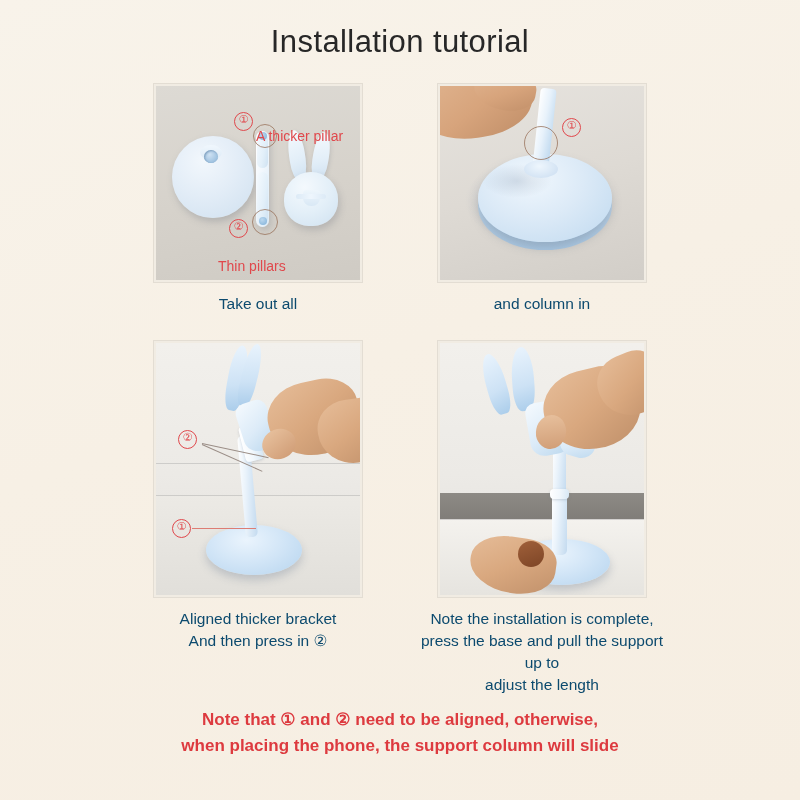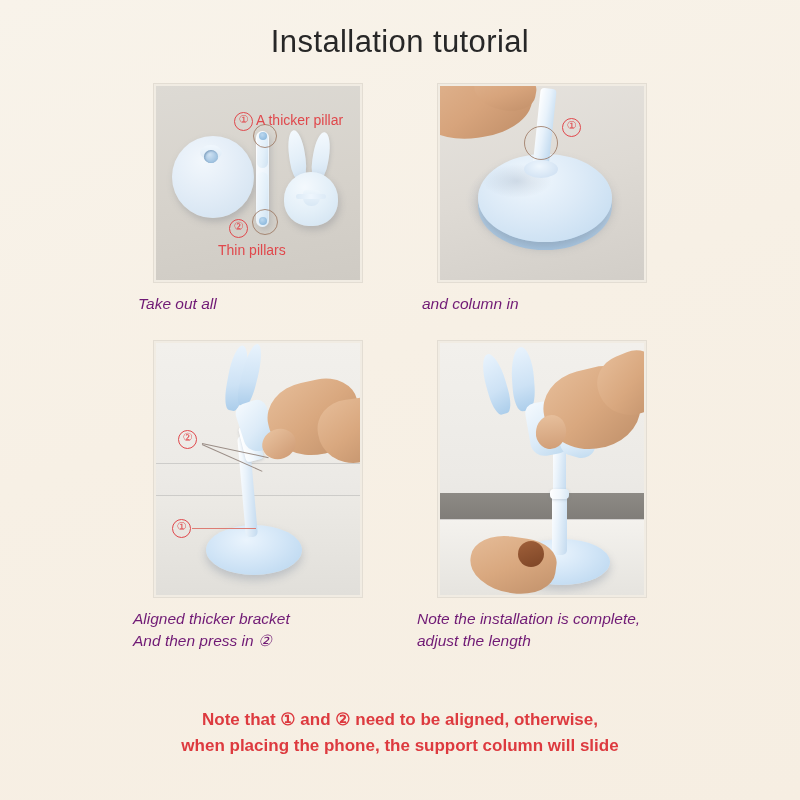--- a/index.html
+++ b/index.html
@@ -60,26 +60,25 @@
     background: #d9d6d1;
     border: 2px solid #f1ece3;
     box-shadow: 0 0 0 1px #e3ddd3;
     overflow: hidden;
   }
   .photo.tall { height: 252px; }
   .photo.short { height: 194px; }
 
   .caption {
     margin-top: 11px;
-    text-align: left;
+    text-align: center;
     font-size: 15.5px;
     line-height: 1.42;
-    color: #701a75;
+    color: #0c4a6e;
     width: 240px;
-    font-style: italic;
   }
   .step-row-2 .caption { width: 250px; }
 
   
   .marker {
     position: absolute;
     width: 17px;
     height: 17px;
     border: 1.4px solid #e0484c;
     border-radius: 50%;
@@ -88,20 +87,21 @@
     line-height: 14px;
     text-align: center;
     font-family: "DejaVu Sans", sans-serif;
   }
   .ann-text {
     position: absolute;
     color: #e0484c;
     font-size: 14px;
     white-space: nowrap;
     font-weight: 500;
+    margin-top: 16px;
   }
   .ring {
     position: absolute;
     border: 1.3px solid rgba(150,110,85,.75);
     border-radius: 50%;
   }
   .leader {
     position: absolute;
     background: #dd7d74;
     height: 1px;
@@ -397,20 +397,21 @@
 
           <div class="fingers" style="left:104px; top:26px; width:96px; height:80px; transform:rotate(-14deg);"></div>
           <div class="fingers" style="left:158px; top:10px; width:66px; height:62px; transform:rotate(-22deg);"></div>
           <div class="thumb" style="left:96px; top:72px; width:30px; height:34px; transform:rotate(12deg);"></div>
 
           <div class="fingers" style="left:30px; top:194px; width:86px; height:56px; transform:rotate(8deg);"></div>
           <div class="thumb" style="left:78px; top:198px; width:26px; height:26px; background:linear-gradient(160deg,#a0603a,#7d4526);"></div>
         </div>
         <div class="caption">
           <div>Note the installation is complete,</div>
+          <div>press the base and pull the support up to</div>
           <div>adjust the length</div>
         </div>
       </div>
     </div>
   </div>
 
   <div class="note">
     <div>Note that ① and ② need to be aligned, otherwise,</div>
     <div>when placing the phone, the support column will slide</div>
   </div>

